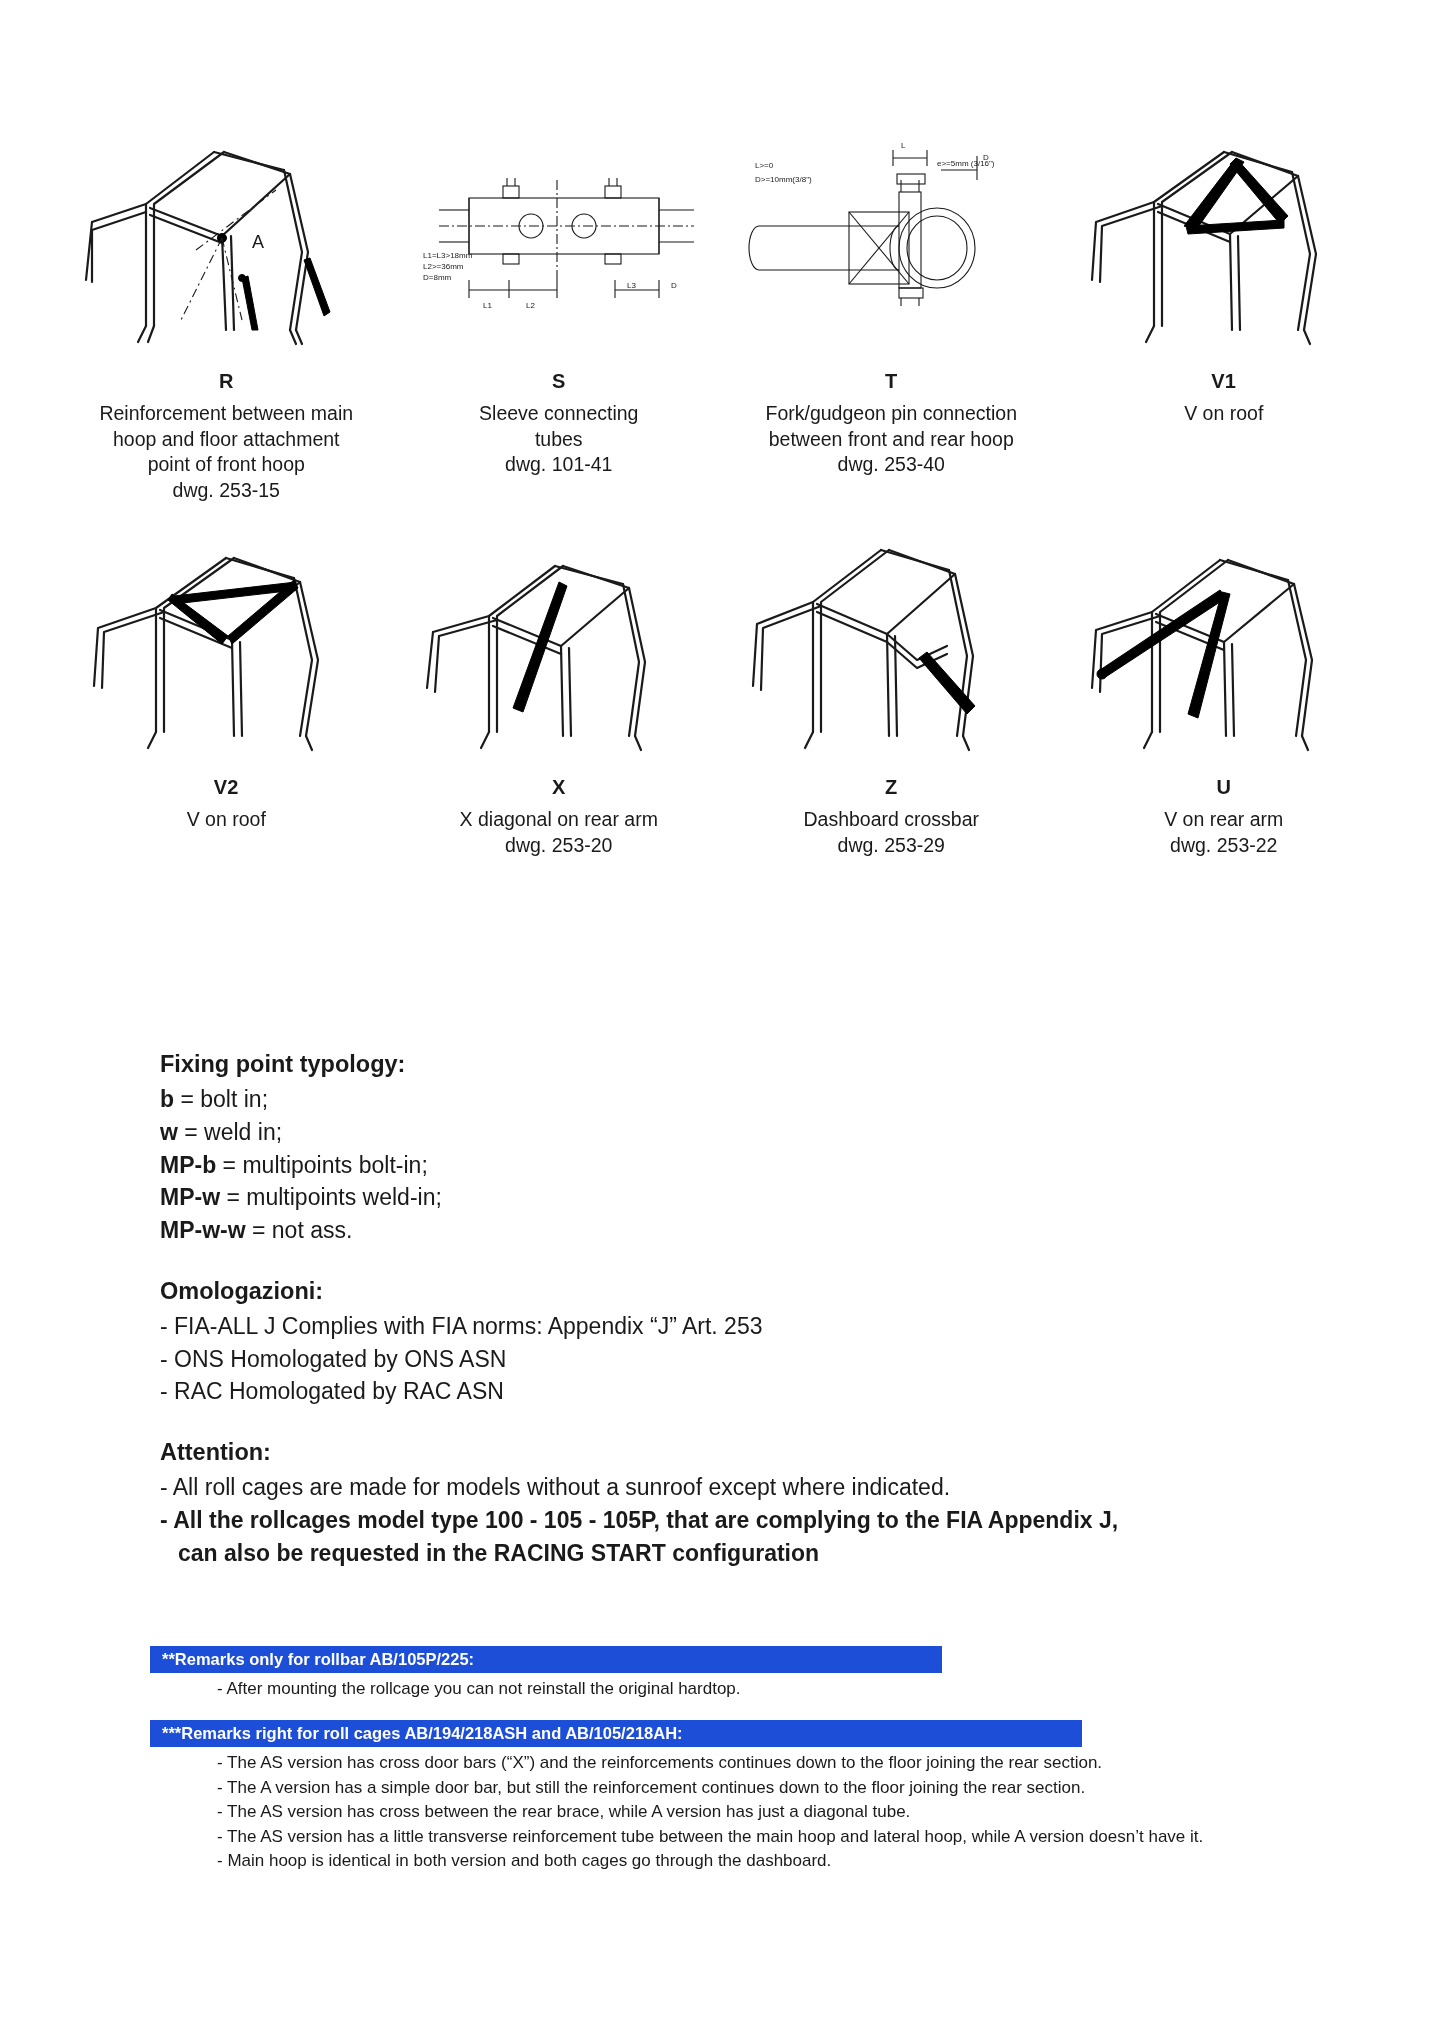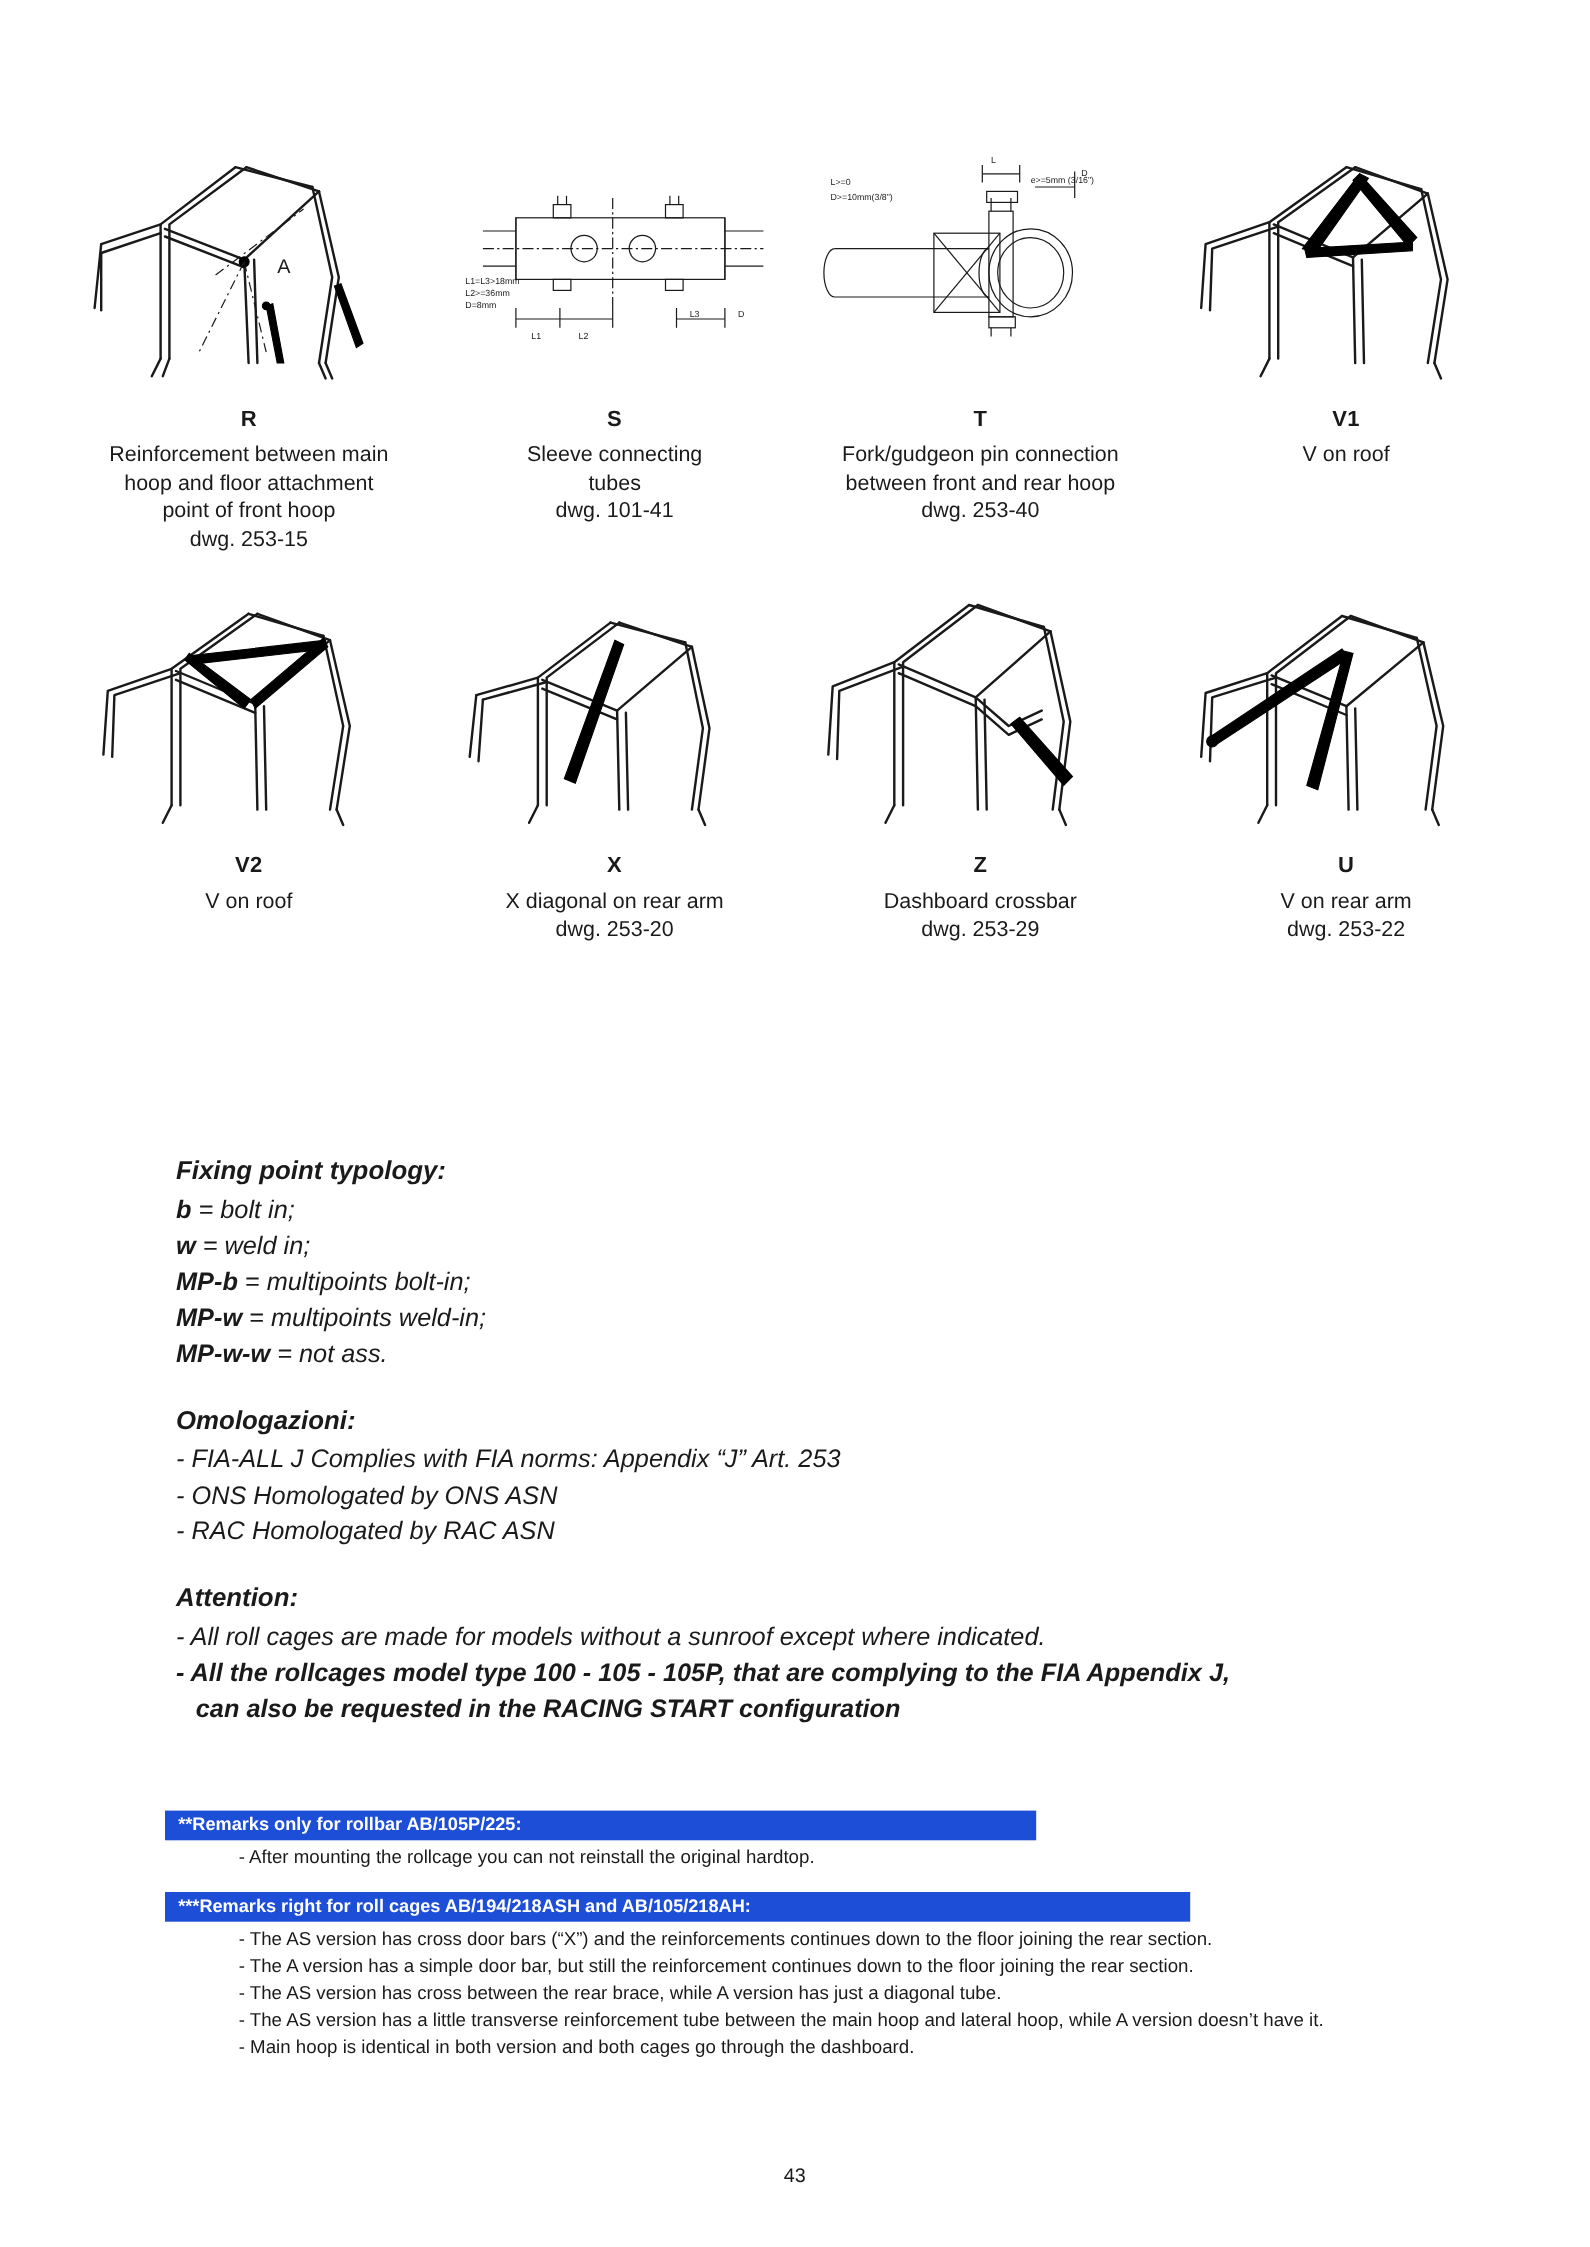--- a/index.html
+++ b/index.html
@@ -63,21 +63,21 @@
 
   
   .text-body {
     position: absolute;
     left: 160px;
     top: 1048px;
     width: 1140px;
     font-size: 23px;
     line-height: 1.42;
   }
-  .block { margin-bottom: 28px; font-style: italic; }
+  .block { margin-bottom: 28px; }
   .block-title {
     font-weight: bold;
     font-size: 23.5px;
     margin-bottom: 2px;
   }
   .line { white-space: nowrap; }
   .line b { font-weight: bold; }
   .bold-line { font-weight: bold; }
   .indent { padding-left: 18px; }
 
@@ -470,15 +470,14 @@
         <div>- The AS version has cross door bars (“X”) and the reinforcements continues down to the floor joining the rear section.</div>
         <div>- The A version has a simple door bar, but still the reinforcement continues down to the floor joining the rear section.</div>
         <div>- The AS version has cross between the rear brace, while A version has just a diagonal tube.</div>
         <div>- The AS version has a little transverse reinforcement tube between the main hoop and lateral hoop, while A version doesn’t have it.</div>
         <div>- Main hoop is identical in both version and both cages go through the dashboard.</div>
       </div>
     </div>
 
   </div>
 
-  <div class="page-number">43</div>
 
 </div>
 
 </body></html>

